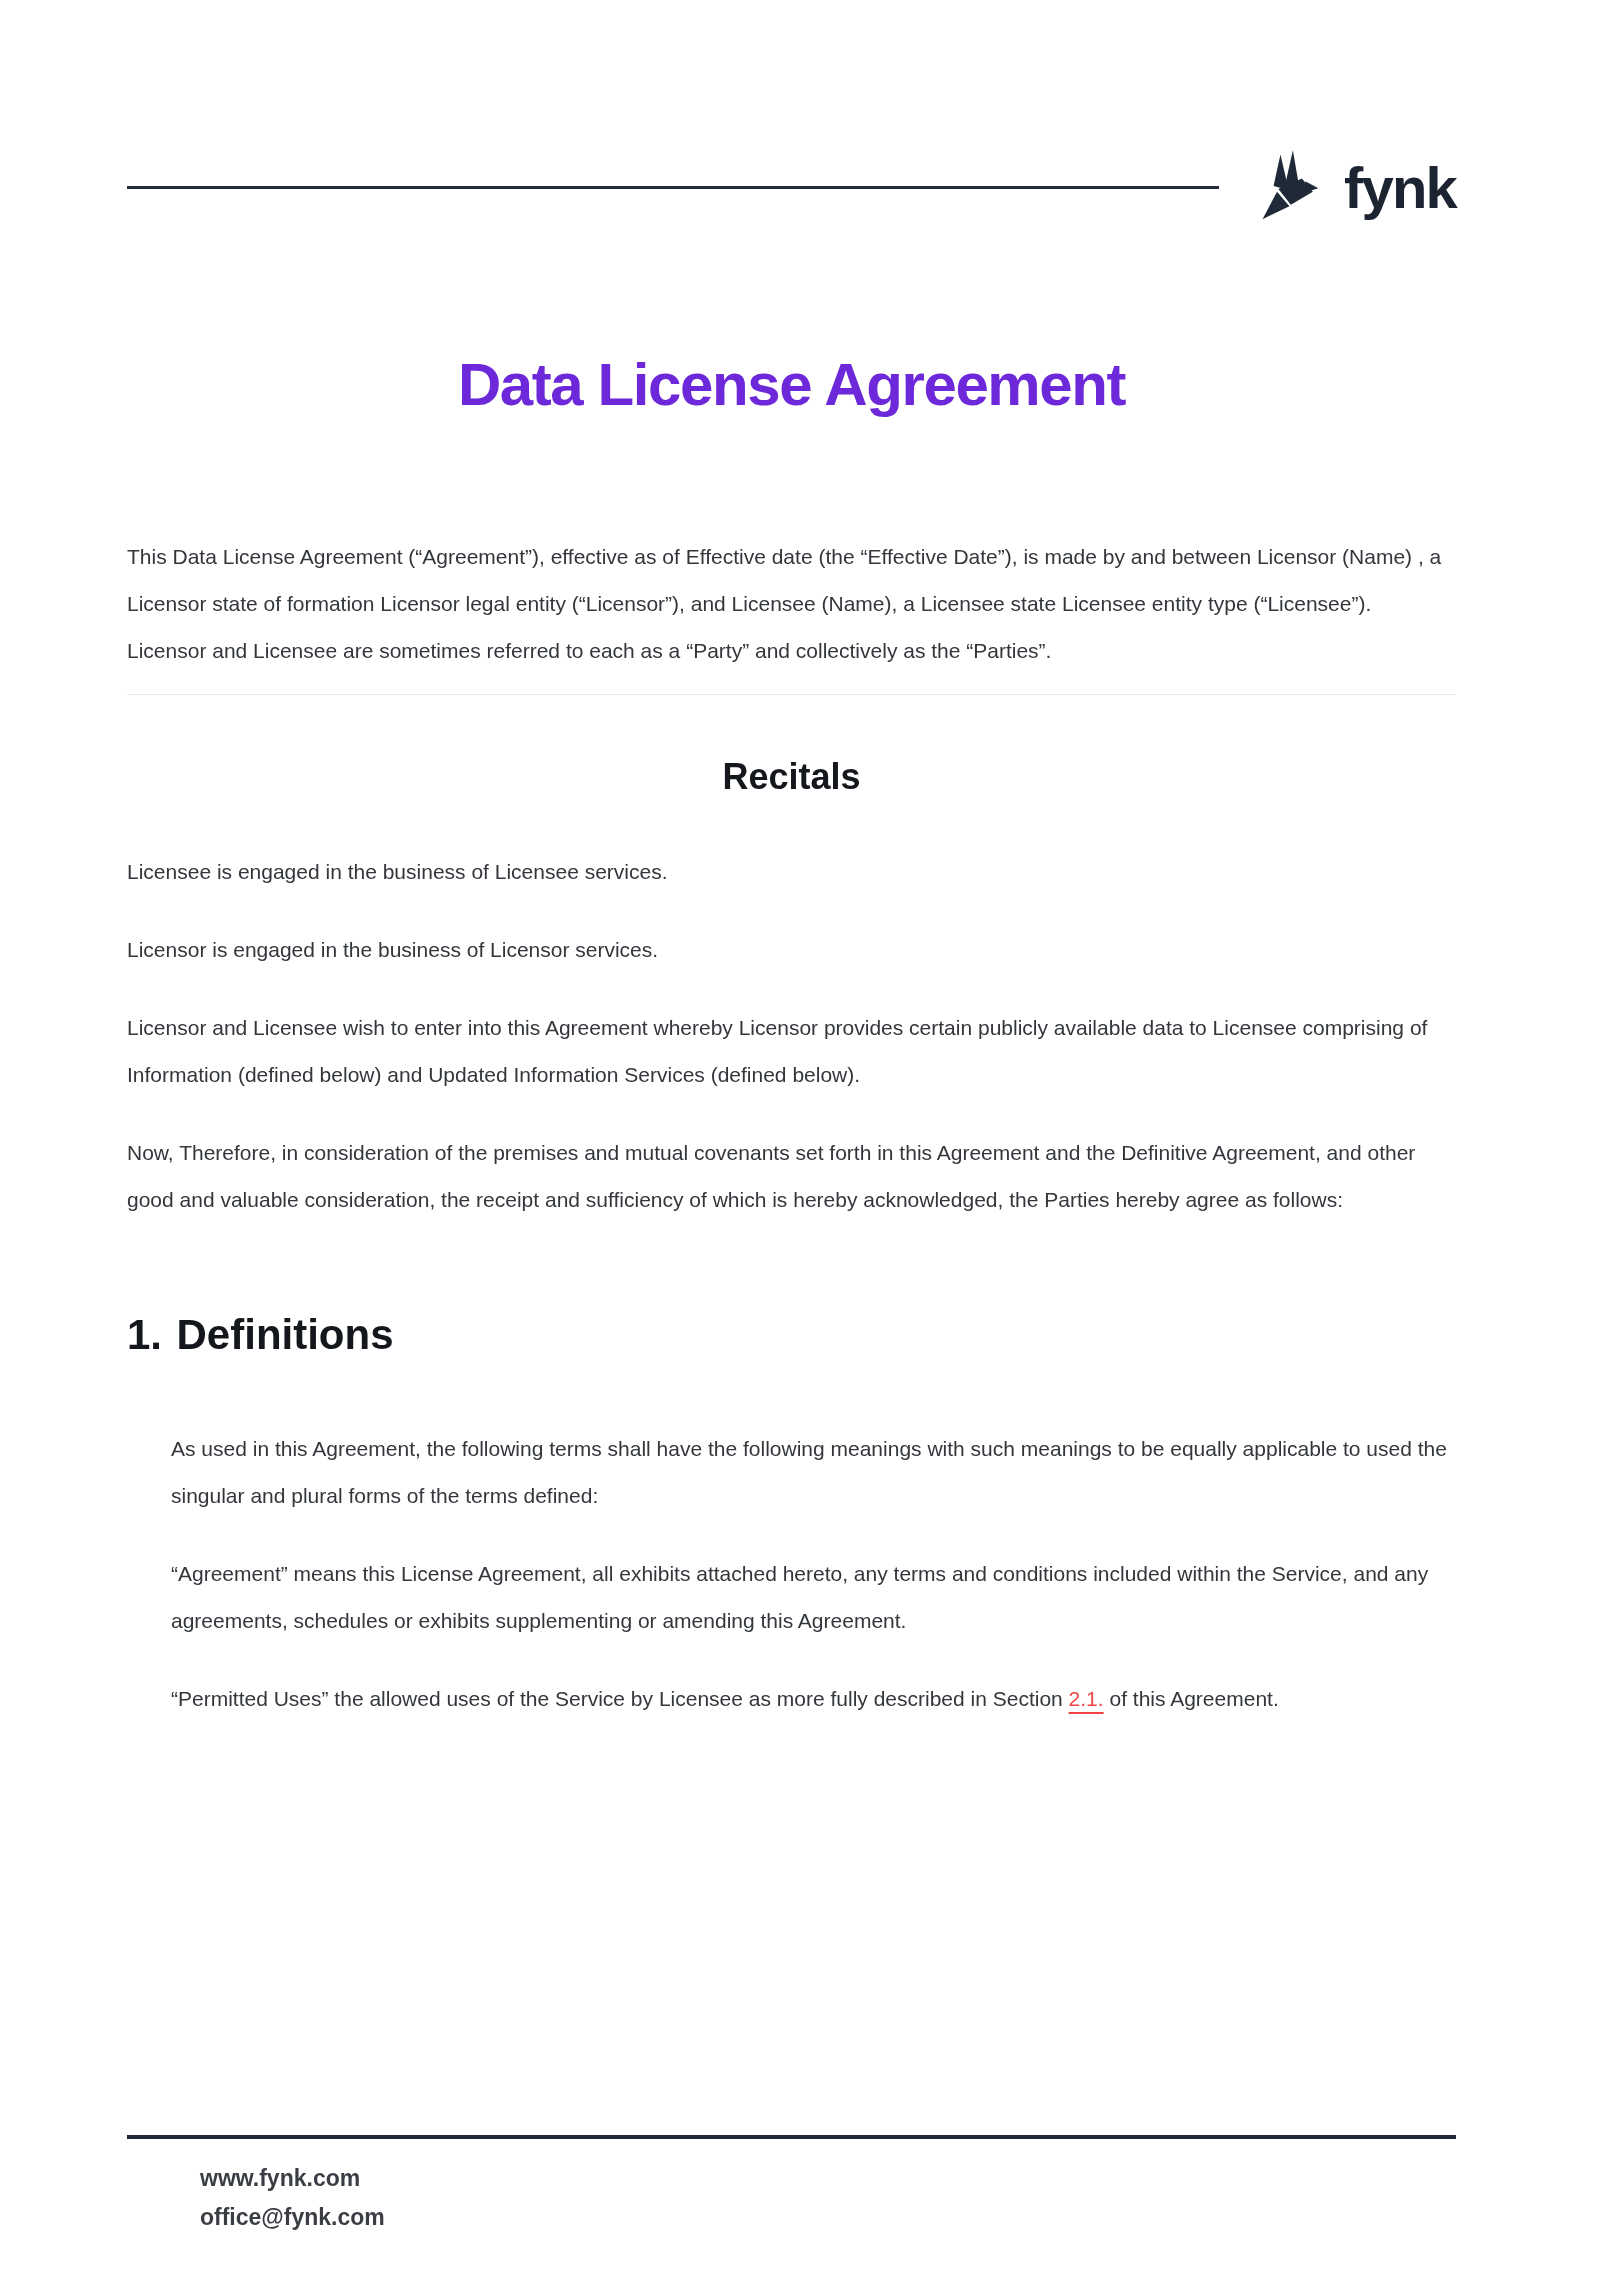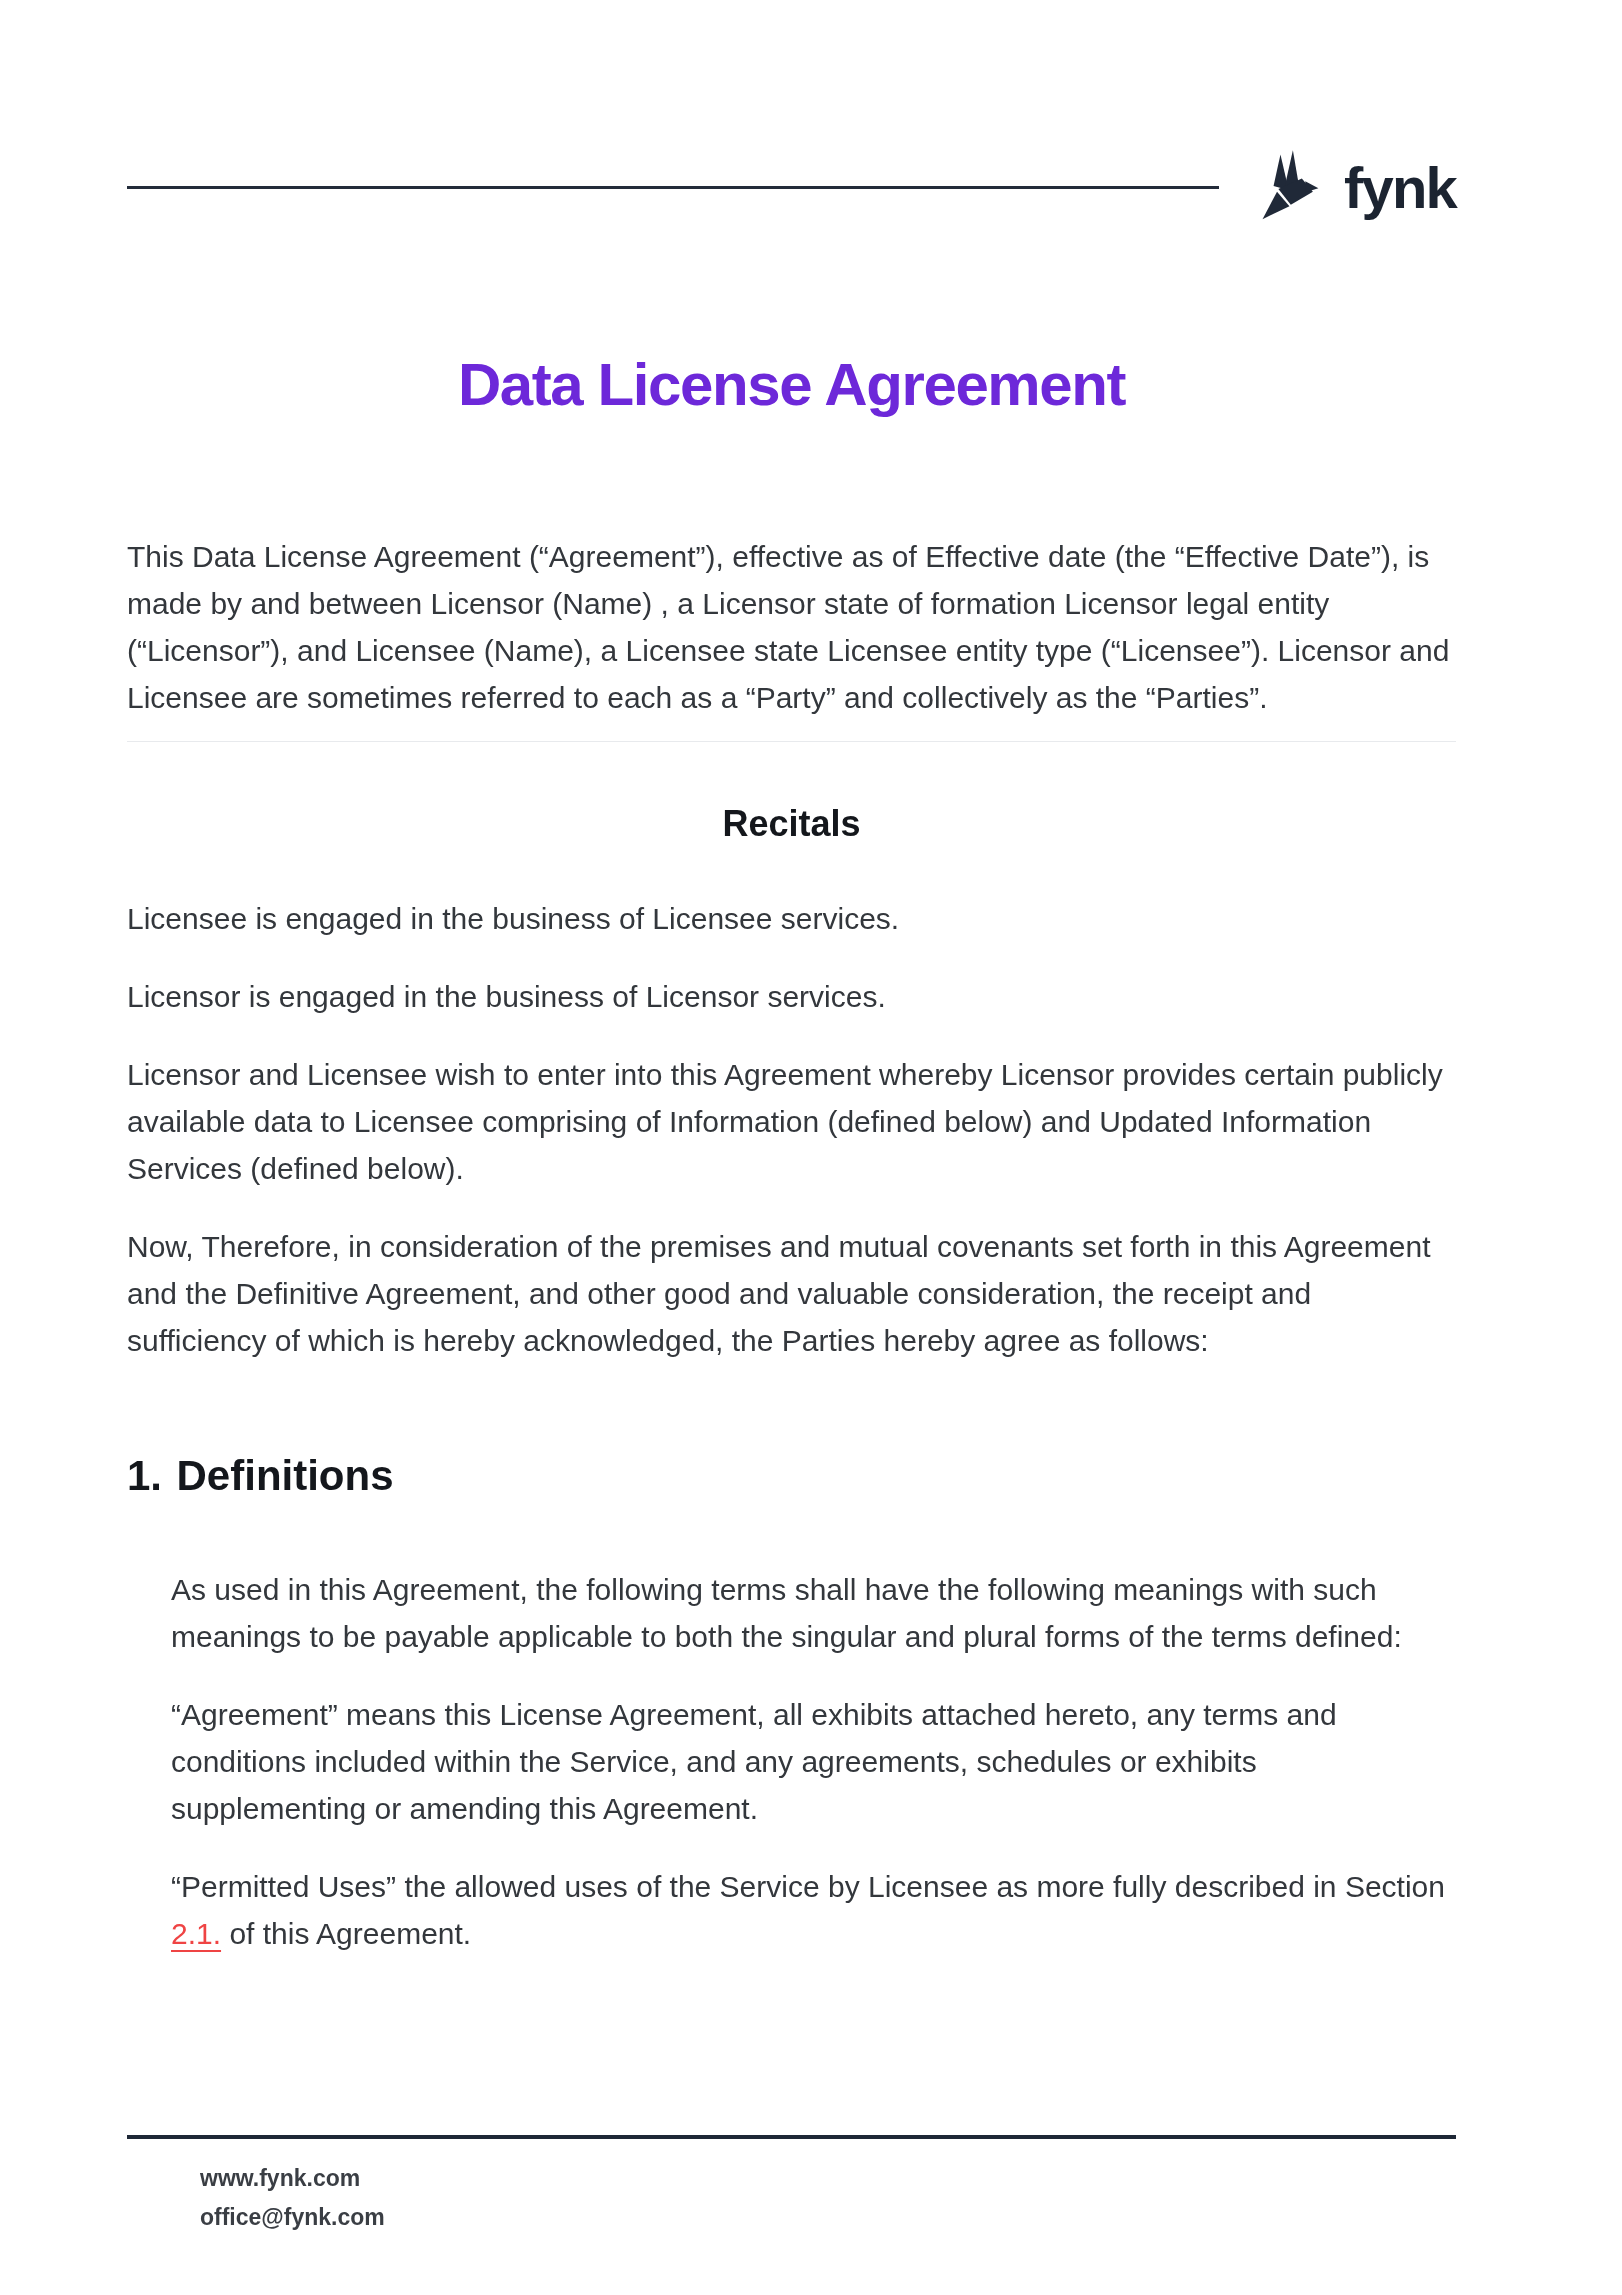--- a/index.html
+++ b/index.html
@@ -27,21 +27,21 @@
   
   .doc-title {
     margin-top:121px;
     text-align:center;
     font-size:60px; line-height:67px;
     font-weight:800; letter-spacing:-1.4px;
     color:#6d28d9;
   }
 
   
-  .para { font-size:30px; line-height:47px; color:#33373c; }
+  .para { font-size:21px; line-height:47px; color:#33373c; }
   .intro { margin-top:115px; }
 
   .divider { margin-top:20px; border:0; border-top:1.8px solid #e8eaed; }
 
   .recitals-heading {
     margin-top:60px; text-align:center;
     font-size:36px; line-height:44px; font-weight:800; color:#14171c;
   }
   .recitals .para:first-of-type { margin-top:49px; }
   .recitals .para + .para { margin-top:31px; }
@@ -105,21 +105,21 @@
       <p class="para">Licensor and Licensee wish to enter into this Agreement whereby Licensor provides certain publicly available data to Licensee comprising of Information (defined below) and Updated Information Services (defined below).</p>
       <p class="para">Now, Therefore, in consideration of the premises and mutual covenants set forth in this Agreement and the Definitive Agreement, and other good and valuable consideration, the receipt and sufficiency of which is hereby acknowledged, the Parties hereby agree as follows:</p>
     </div>
 
     <div>
       <h2 class="defs-heading">
         <span>1.</span>
         <span>Definitions</span>
       </h2>
       <div class="defs-body">
-        <p class="para defs-intro">As used in this Agreement, the following terms shall have the following meanings with such meanings to be payable applicable to both the singular and plural forms of the terms defined:</p>
+        <p class="para defs-intro">As used in this Agreement, the following terms shall have the following meanings with such meanings to be equally applicable to used the singular and plural forms of the terms defined:</p>
         <p class="para">“Agreement” means this License Agreement, all exhibits attached hereto, any terms and conditions included within the Service, and any agreements, schedules or exhibits supplementing or amending this Agreement.</p>
         <p class="para"><span>“Permitted Uses” the allowed uses of the Service by Licensee as more fully described in Section </span><a class="inline-link">2.1.</a><span> of this Agreement.</span></p>
       </div>
     </div>
 
   </div>
 
   <div class="footer">
     <div class="line">www.fynk.com</div>
     <div class="line">office@fynk.com</div>

